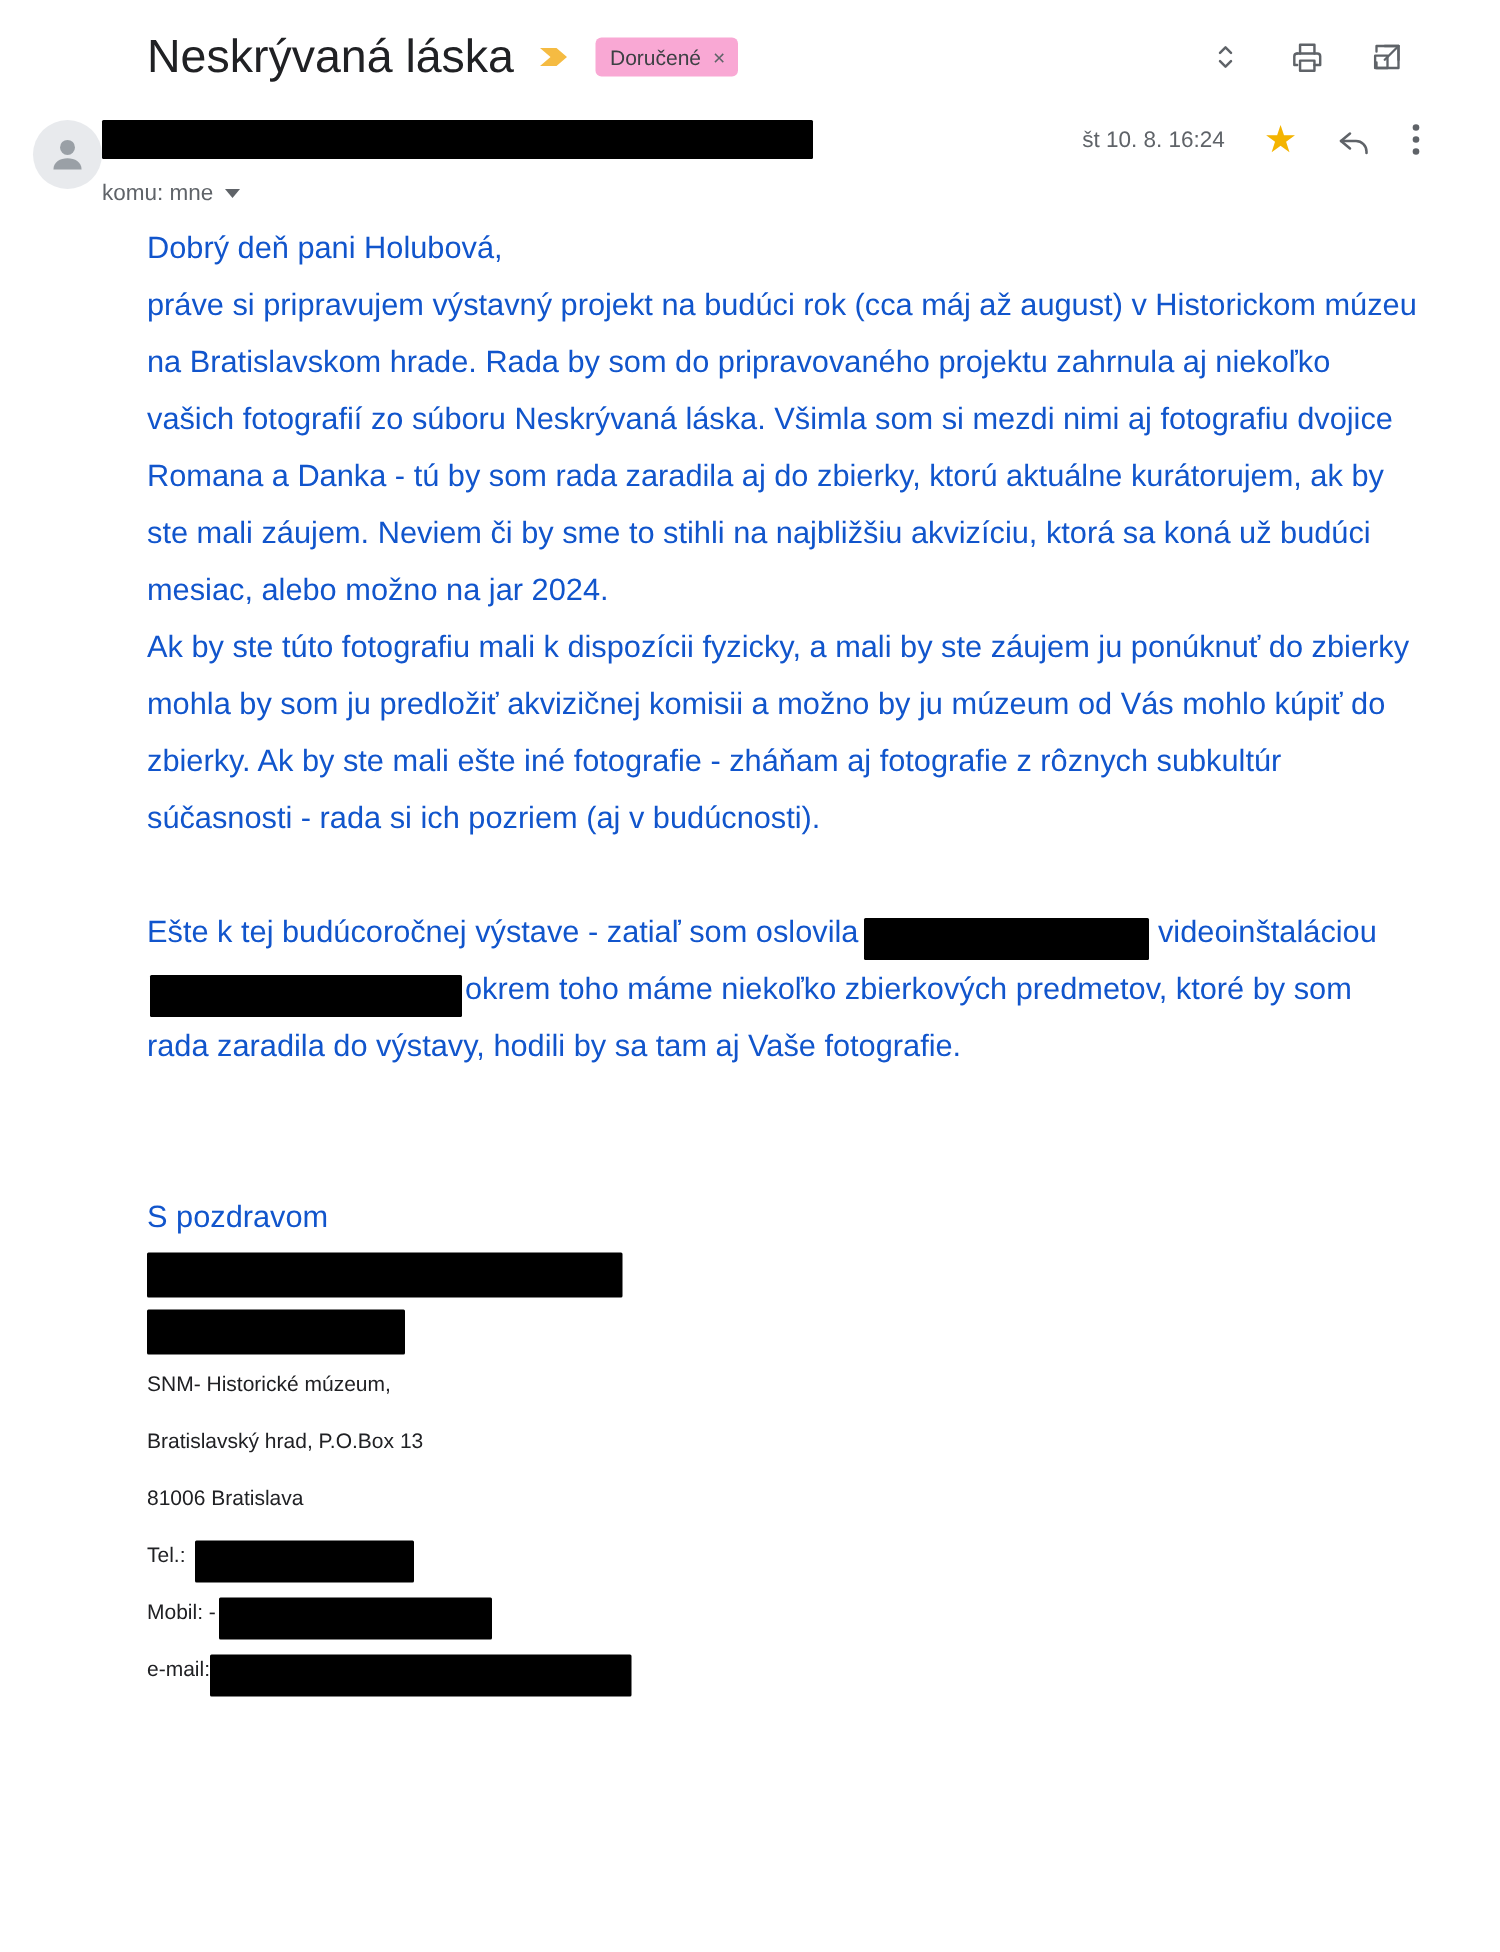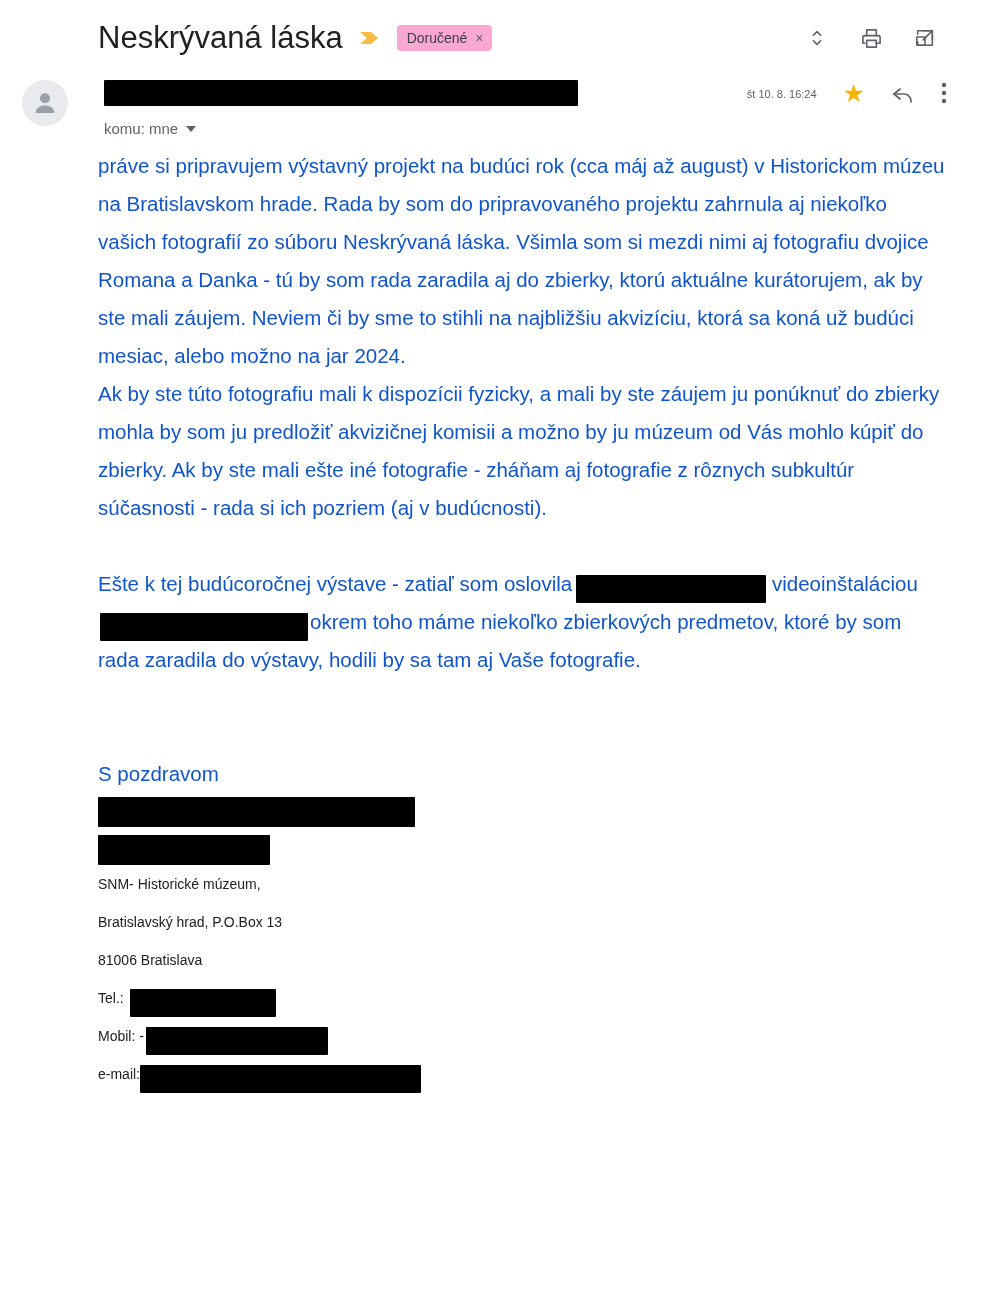--- a/index.html
+++ b/index.html
@@ -100,21 +100,20 @@
     background: #e8eaed;
     flex: 0 0 46px;
     display: flex;
     align-items: center;
     justify-content: center;
     margin-top: 4px;
     margin-left: 6px;
   }
   .avatar svg { display: block; }
   .sender-block {
-    margin-left: 36px;
     flex: 1 1 auto;
     min-width: 0;
     padding-top: 2px;
   }
   .redact {
     background: #000000;
     display: inline-block;
     vertical-align: middle;
     border-radius: 1px;
   }
@@ -141,21 +140,21 @@
   }
   .meta-right {
     display: flex;
     align-items: flex-start;
     gap: 26px;
     padding-top: 6px;
     margin-left: 12px;
     white-space: nowrap;
   }
   .date-text {
-    font-size: 11px;
+    font-size: 15px;
     color: #5f6368;
     line-height: 24px;
   }
   .star {
     color: #f4b400;
     font-size: 25px;
     line-height: 22px;
     cursor: pointer;
   }
   .mini-icon {
@@ -276,20 +275,21 @@
           <circle cx="3" cy="11" r="2.2"></circle>
           <circle cx="3" cy="19" r="2.2"></circle>
         </svg>
       </span>
     </div>
   </div>
 
   <div class="mail-body">
 
     <div class="blue-text">
+      <p>Dobrý deň pani Holubová,</p>
       <p>práve si pripravujem výstavný projekt na budúci rok (cca máj až august)  v Historickom múzeu na Bratislavskom hrade. Rada by som  do pripravovaného projektu zahrnula aj niekoľko vašich fotografií zo súboru Neskrývaná láska. Všimla som si mezdi nimi aj fotografiu dvojice Romana a Danka - tú by som rada zaradila aj do zbierky, ktorú aktuálne kurátorujem, ak by ste mali záujem. Neviem či by sme to stihli na najbližšiu akvizíciu, ktorá sa koná už budúci mesiac, alebo možno na jar 2024.</p>
       <p>Ak by ste túto fotografiu mali k dispozícii fyzicky, a mali by ste záujem ju ponúknuť do zbierky mohla by som ju predložiť akvizičnej komisii a možno by ju múzeum od Vás mohlo kúpiť do zbierky. Ak by ste mali ešte iné fotografie - zháňam aj fotografie z rôznych subkultúr súčasnosti - rada si ich pozriem (aj v budúcnosti).</p>
 
       <div class="para-gap"></div>
 
       <p>
         <span>Ešte k tej budúcoročnej výstave - zatiaľ som oslovila</span><span class="redact inline-redact-a"></span>
         <span>videoinštaláciou</span><span class="redact inline-redact-b"></span><span>okrem toho máme niekoľko zbierkových predmetov, ktoré by som rada zaradila do výstavy, hodili by sa tam aj Vaše fotografie.</span>
       </p>
 

